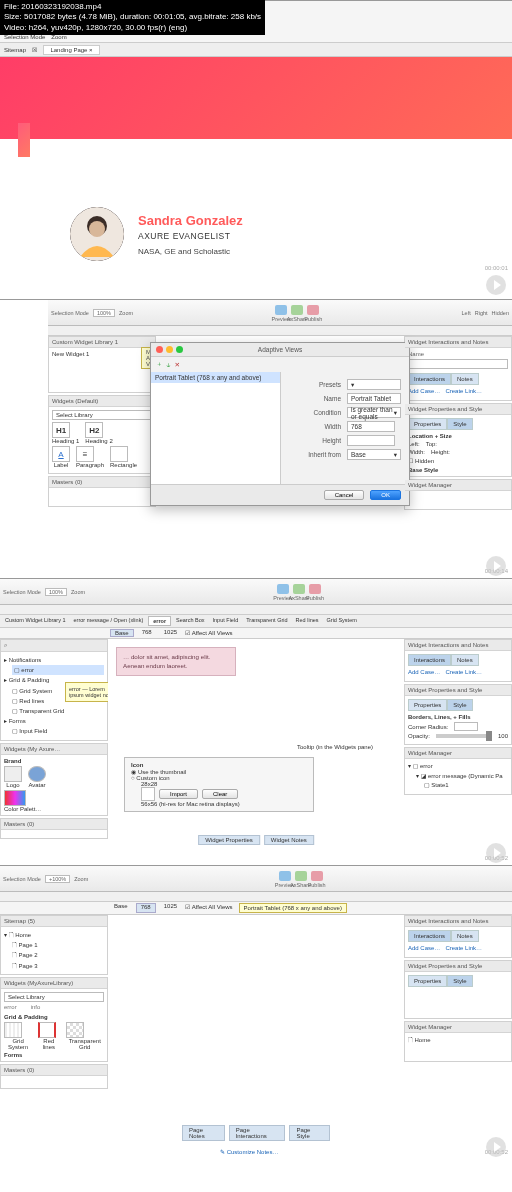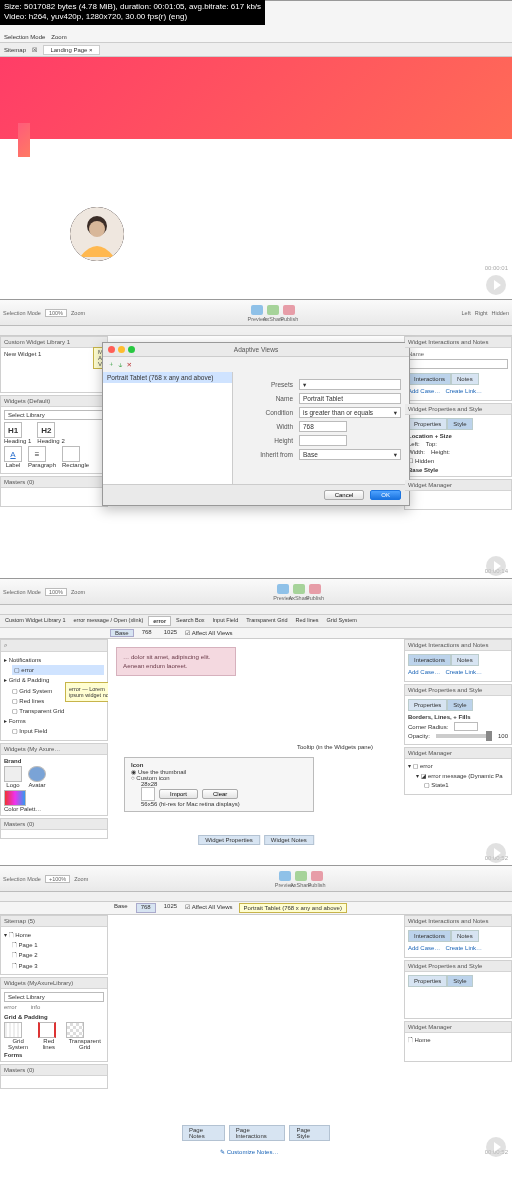--- a/index.html
+++ b/index.html
@@ -79,21 +79,22 @@
 
 .btabs { display:flex; gap:4px; font-size:6px; }
 .btabs span { background:#d7e4f2; padding:1px 6px; border:1px solid #b3c2d2; }
 
 .folder-ico::before { content:"▸ "; }
 </style>
 </head>
 <body>
 
 <div class="overlay">
-  <div>Size: 5017082 bytes (4.78 MiB), duration: 00:01:05, avg.bitrate: 617 kb/s</div>
+  <div>File: 20160323192038.mp4</div>
+  <div>Size: 5017082 bytes (4.78 MiB), duration: 00:01:05, avg.bitrate: 258 kb/s</div>
   <div>Video: h264, yuv420p, 1280x720, 30.00 fps(r) (eng)</div>
 </div>
 
 <div class="s1 app" style="padding-top:0;">
   <div class="s1-toolbar">
     <div class="left">
       <span>Selection Mode</span>
       <span>Zoom</span>
     </div>
     <div class="spacer" style="flex:1"></div>
@@ -108,26 +109,31 @@
     </div>
   <div class="presenter">
     <div class="avatar">
       <svg viewBox="0 0 54 54">
           <circle cx="27" cy="27" r="27" fill="#efe7df"></circle>
           <circle cx="27" cy="19" r="10" fill="#3b2d27"></circle>
           <path d="M10 50 q17 -22 34 0" fill="#ffb84f"></path>
           <circle cx="27" cy="22" r="8" fill="#d8b799"></circle>
         </svg>
     </div>
+    <div class="presenter-text">
+      <div class="name">Sandra Gonzalez</div>
+      <div class="role">AXURE EVANGELIST</div>
+      <div class="cred">NASA, GE and Scholastic</div>
+    </div>
   </div>
   <div class="timecode">00:00:01</div>
   <div class="play"></div>
 </div>
 
-<div class="app" style="position:relative;">
+<div class="app" style="position:relative;padding-left:48px;">
   <div class="app-toolbar">
     <span>Selection Mode</span>
     <span style="border:1px solid #bbb;padding:0 3px;background:#fff;">100%</span>
     <span>Zoom</span>
     <div class="spacer"></div>
     <div class="triple">
       <div class="tico prev">
           <div class="gly"></div>
           <span>Preview</span>
         </div>

